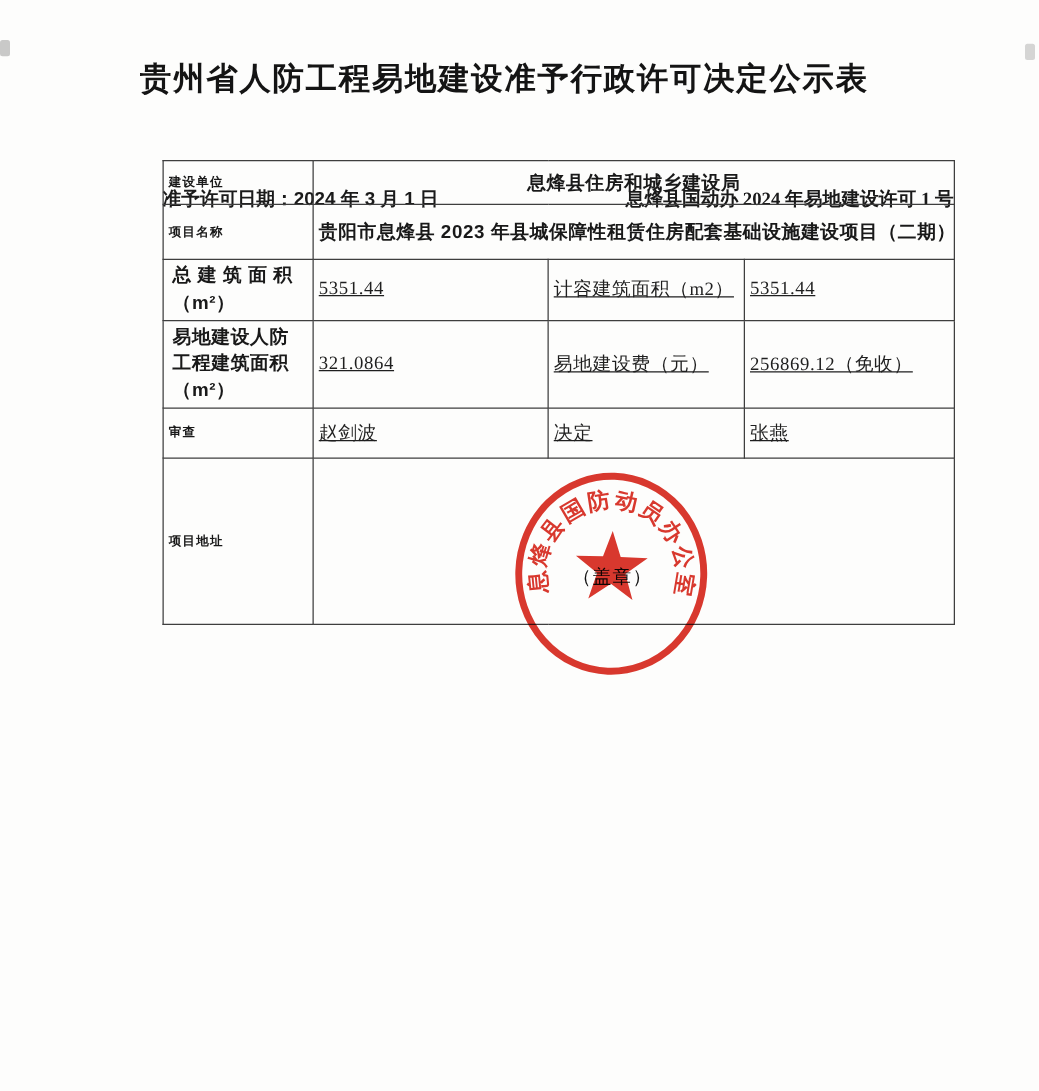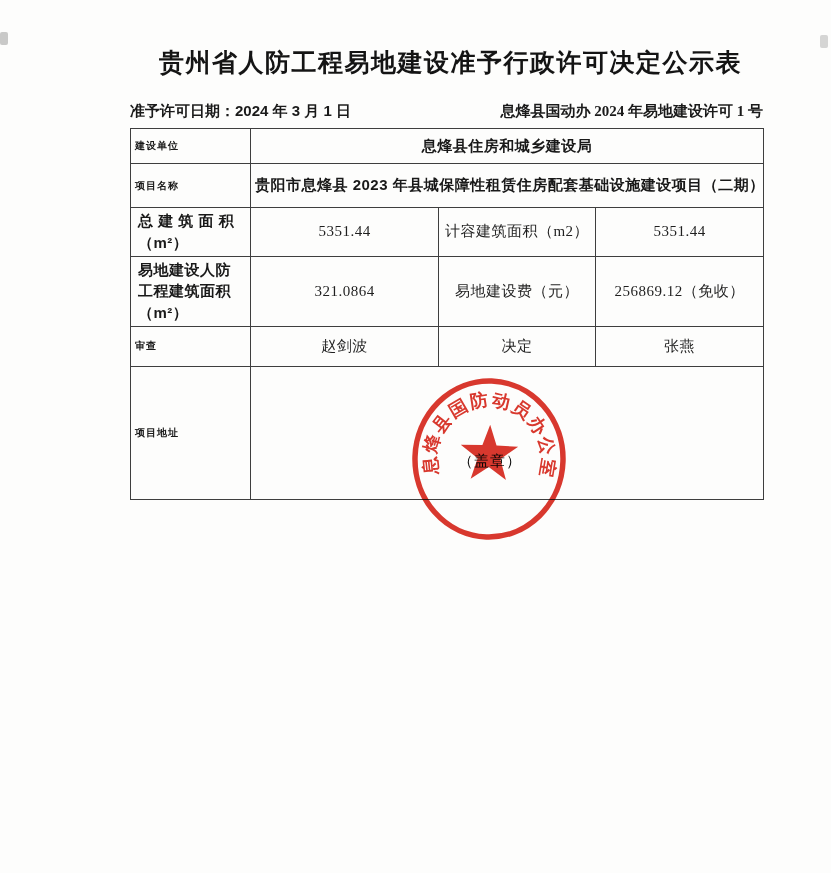--- a/index.html
+++ b/index.html
@@ -1,31 +1,31 @@
 <!DOCTYPE html>
 <html><head>
 <meta charset="utf-8">
 <style>
   html,body{margin:0;padding:0;background:#ffffff;}
   .page{
     position:relative;width:831px;height:873px;background:#fdfdfc;
     font-family:"Liberation Sans",sans-serif;color:#1c1c1c;overflow:hidden;
   }
   .doc-title{
-    position:absolute;top:46px;left:112px;width:630px;text-align:right;
+    position:absolute;top:46px;left:112px;width:630px;text-align:left;
     font-family:"Liberation Serif",serif;font-weight:700;font-size:25px;
     letter-spacing:1.5px;color:#141414;white-space:nowrap;
   }
   .meta-line{
     position:absolute;top:102px;left:130px;width:633px;display:flex;
     justify-content:space-between;align-items:flex-end;
     font-size:15px;font-weight:700;color:#1a1a1a;
   }
   .meta-left{white-space:nowrap;}
-  .meta-right{white-space:nowrap;font-family:"Liberation Serif",serif;}
+  .meta-right{white-space:nowrap;font-family:"Liberation Serif",serif;margin-top:48px;}
   table.doc-table{
     position:absolute;top:128px;left:130px;width:633px;
     border-collapse:collapse;table-layout:fixed;
   }
   table.doc-table td{
     border:1.6px solid #3e3e3e;padding:2px 4px;vertical-align:middle;
     overflow:hidden;
   }
   .lbl{
     font-weight:700;font-size:10px;text-align:left;color:#191919;
@@ -34,21 +34,21 @@
   .lbl-left{
     font-weight:700;font-size:15px;text-align:left;color:#191919;
     padding-left:7px !important;line-height:1.45;letter-spacing:0.5px;
   }
   .val-bold{
     font-weight:700;font-size:15px;text-align:center;color:#191919;
     white-space:nowrap;letter-spacing:0.5px;border-radius:14px;
   }
   .val-serif{
     font-family:"Liberation Serif",serif;font-weight:400;font-size:15px;
-    text-align:center;color:#1f1f1f;white-space:nowrap;letter-spacing:0.5px;
+    text-align:left;color:#1f1f1f;white-space:nowrap;letter-spacing:0.5px;text-decoration:underline;
   }
   .stamp-note{
     position:absolute;left:444px;top:452px;width:92px;text-align:center;
     font-family:"Liberation Serif",serif;font-size:15px;color:#101010;
     z-index:2;letter-spacing:1px;
   }
   .seal-wrap{
     position:absolute;left:403px;top:368px;width:172px;height:182px;
     z-index:3;mix-blend-mode:multiply;opacity:0.96;transform:rotate(2deg);
   }

